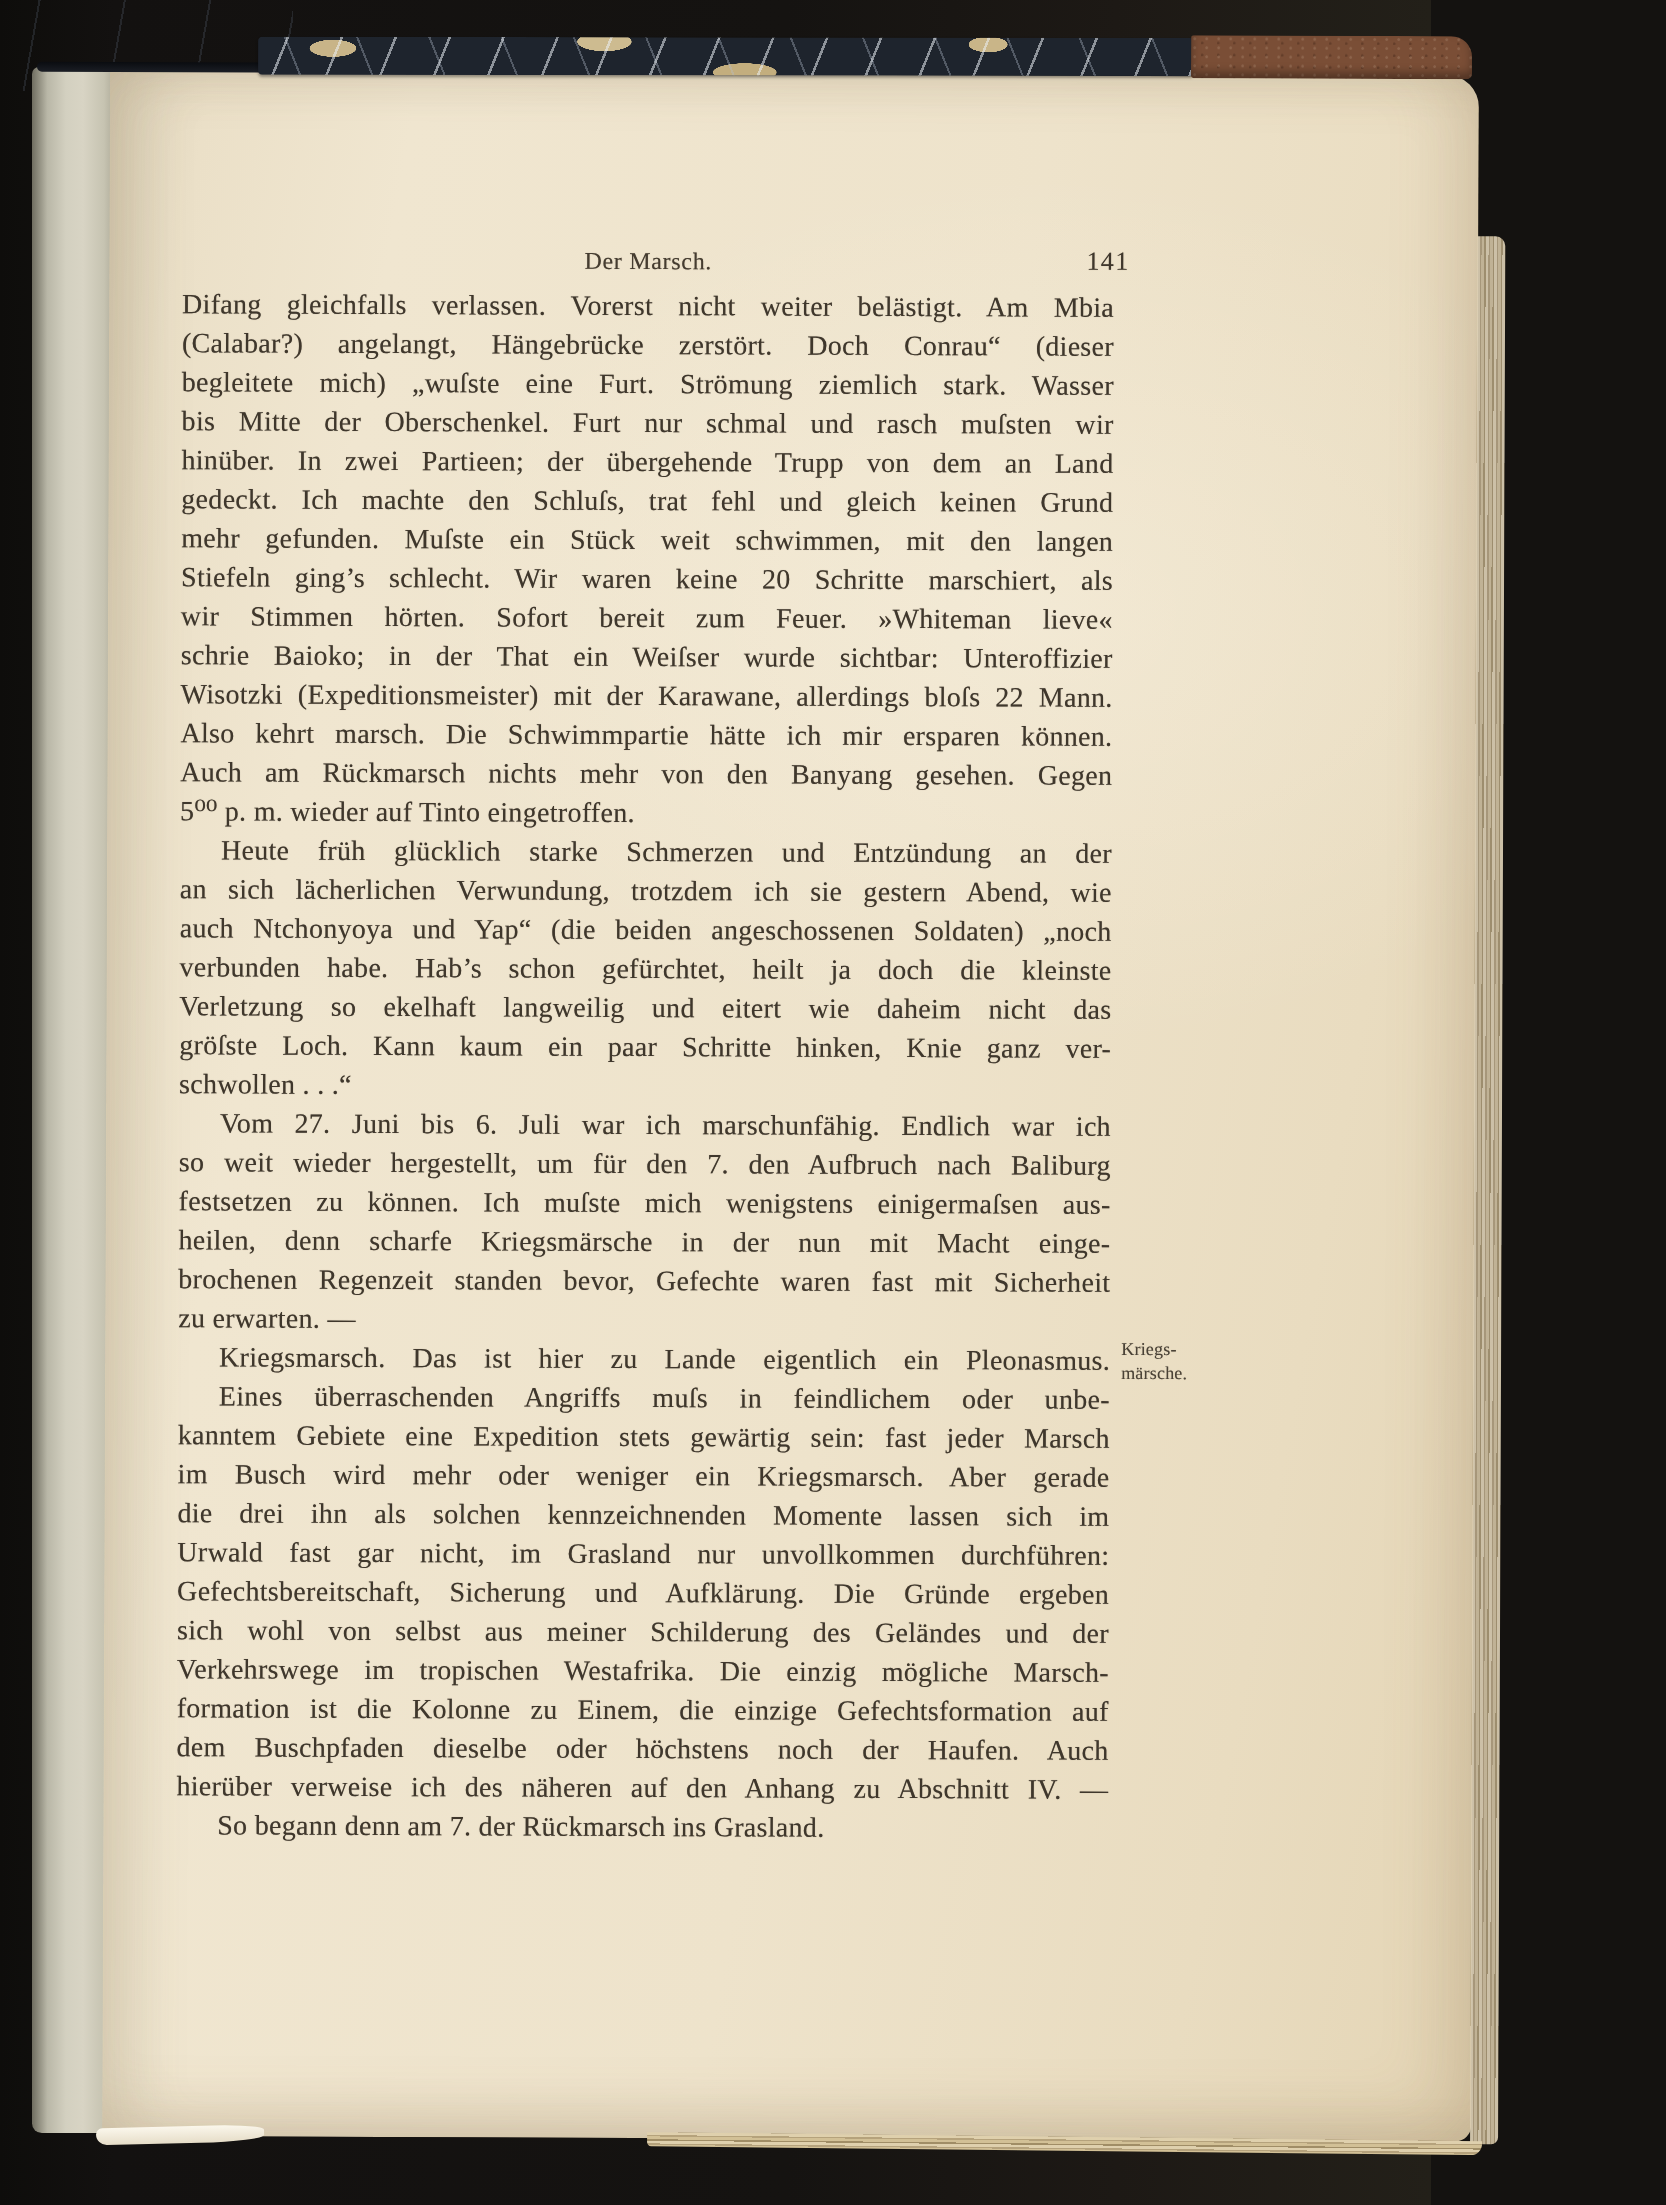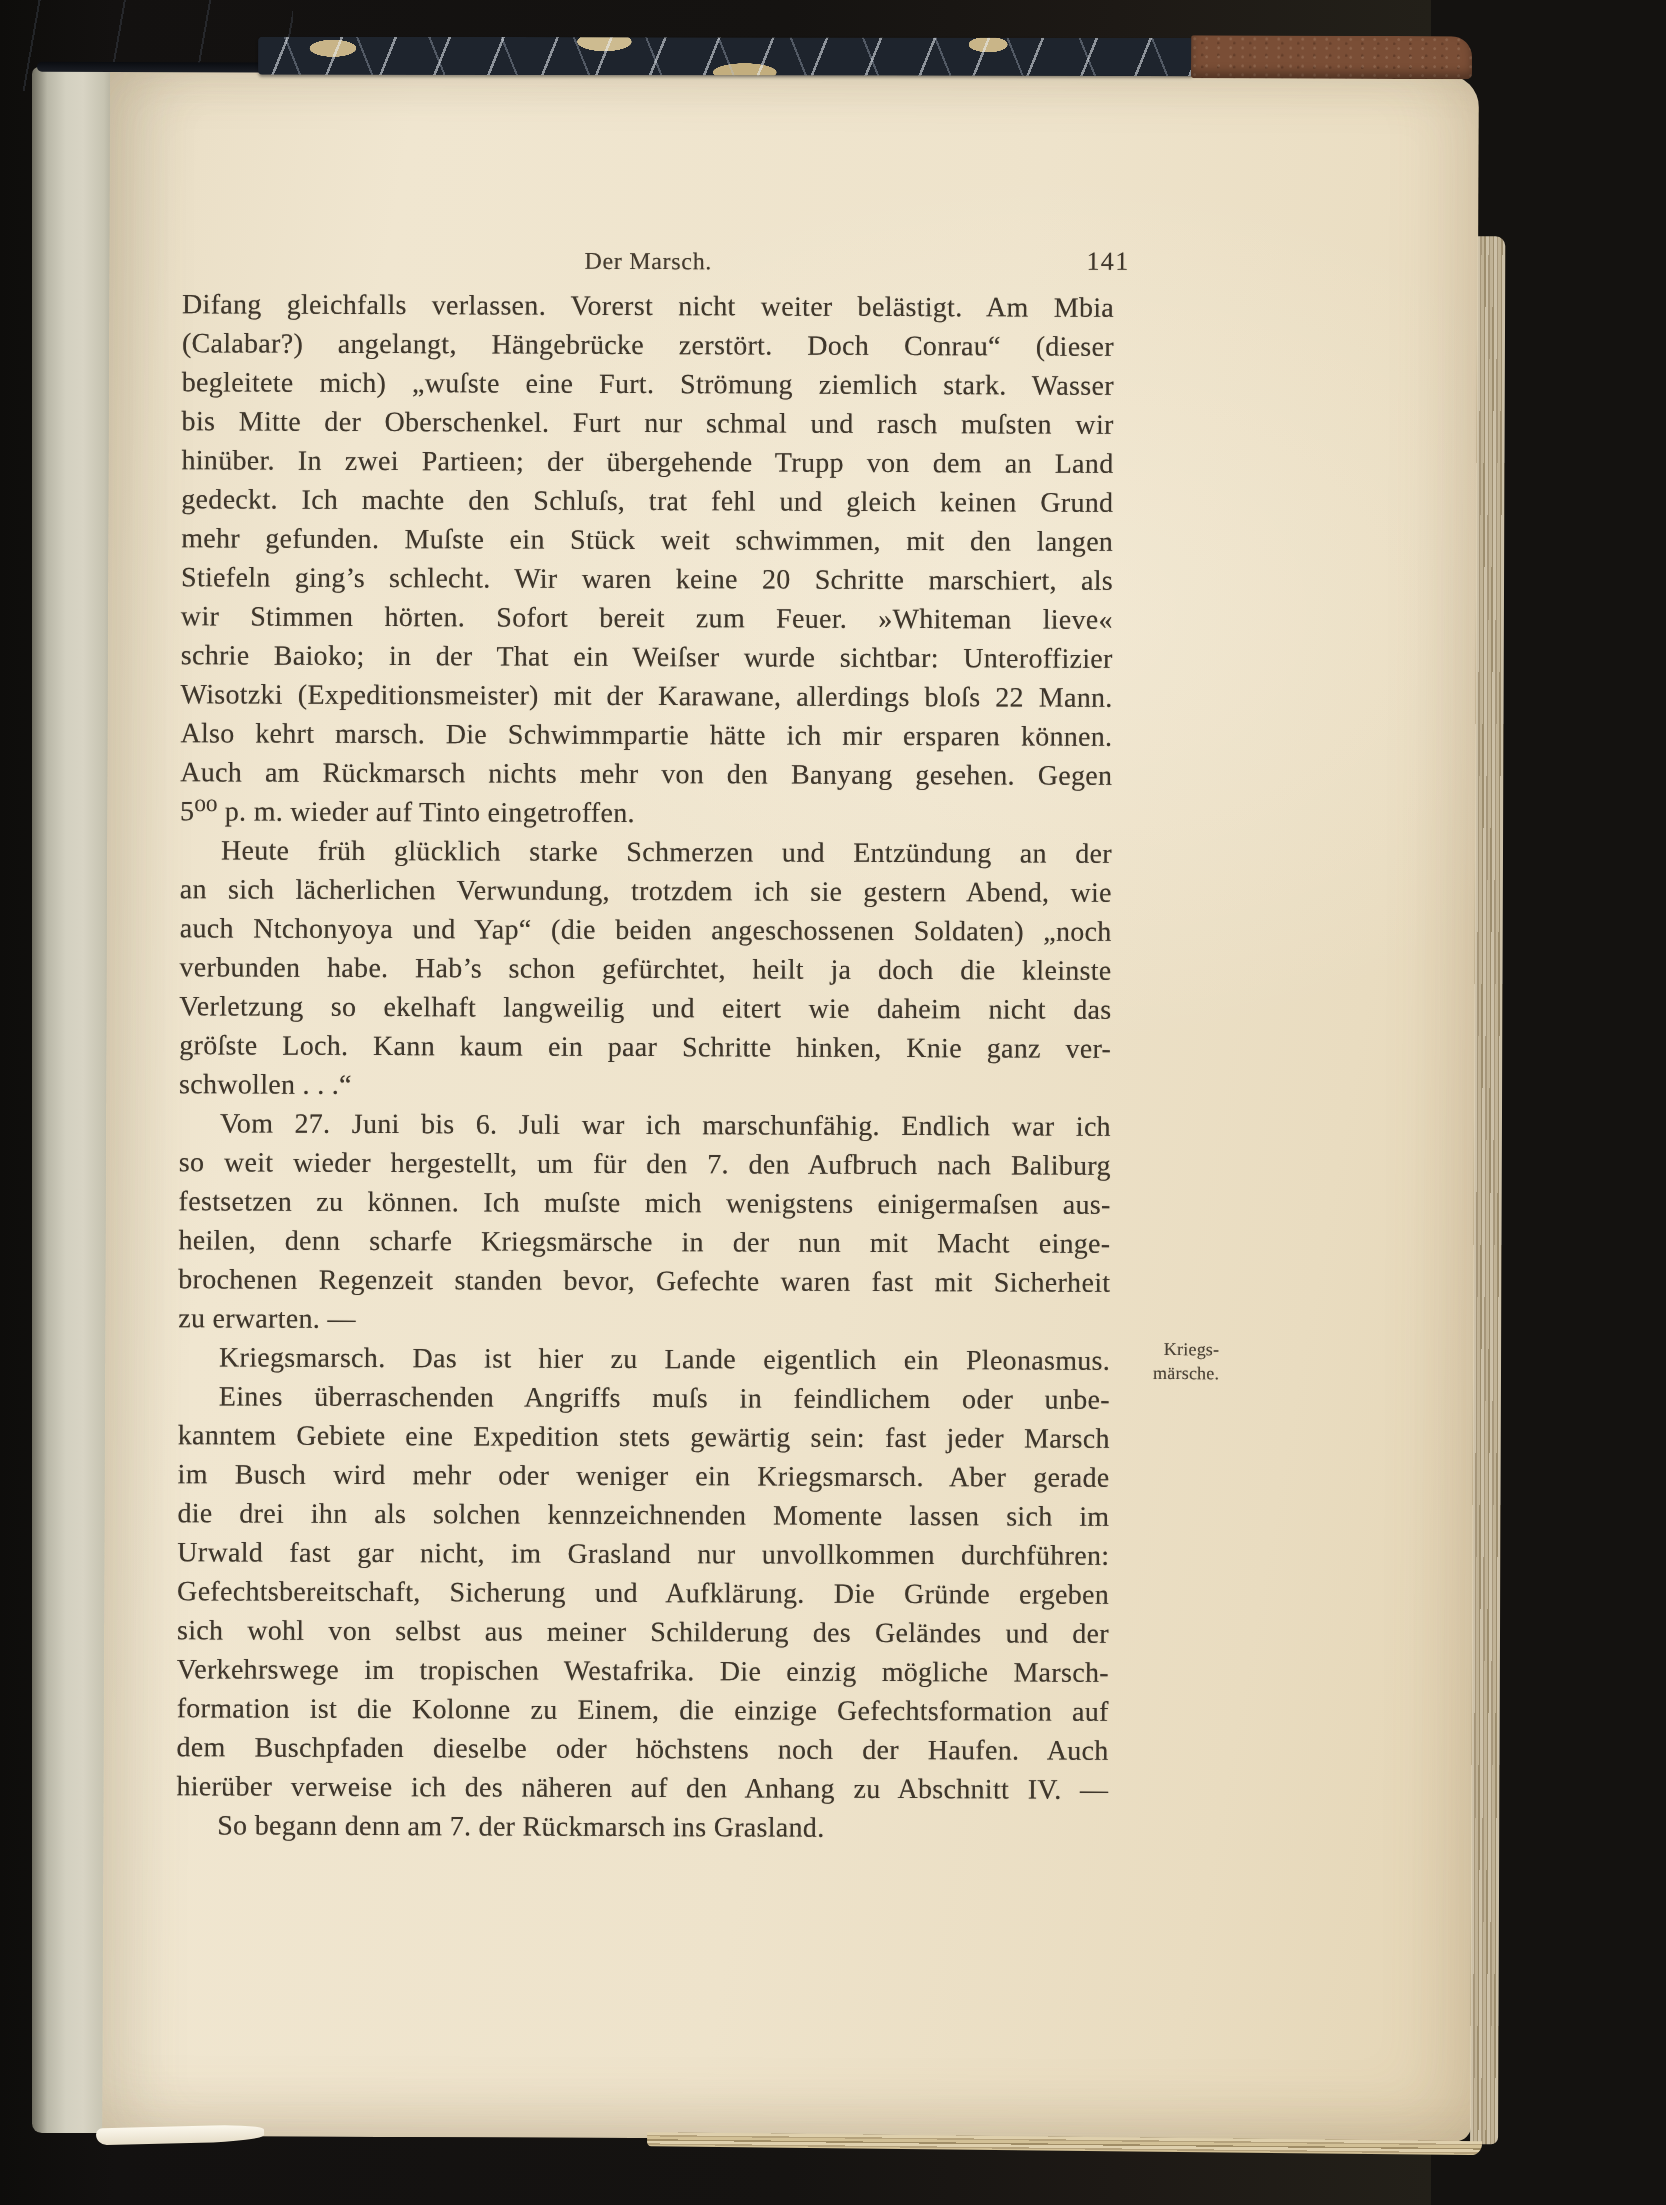--- a/index.html
+++ b/index.html
@@ -102,21 +102,21 @@
     position:relative; height:39px; line-height:39px;
     font-size:28px; letter-spacing:0.3px;
     text-shadow:0 0 0.7px rgba(63,55,44,0.55);
     text-align:left;
   }
   .line.just { text-align:justify; text-align-last:justify; }
   .line.indent { text-indent:41px; }
   .margin-note {
     position:absolute; left:calc(100% + 11.2px); top:1049px; width:98px;
     font-size:18px; line-height:24px; letter-spacing:0.2px;
-    text-align:right; color:#4a4236; text-shadow:0 0 0.7px rgba(74,66,54,0.4);
+    text-align:left; color:#4a4236; text-shadow:0 0 0.7px rgba(74,66,54,0.4);
   }
 </style>
 </head>
 <body>
 
 <div class="stage">
   <div class="spine-glints"></div>
   <div class="gutter"></div>
 
   <div class="page">

